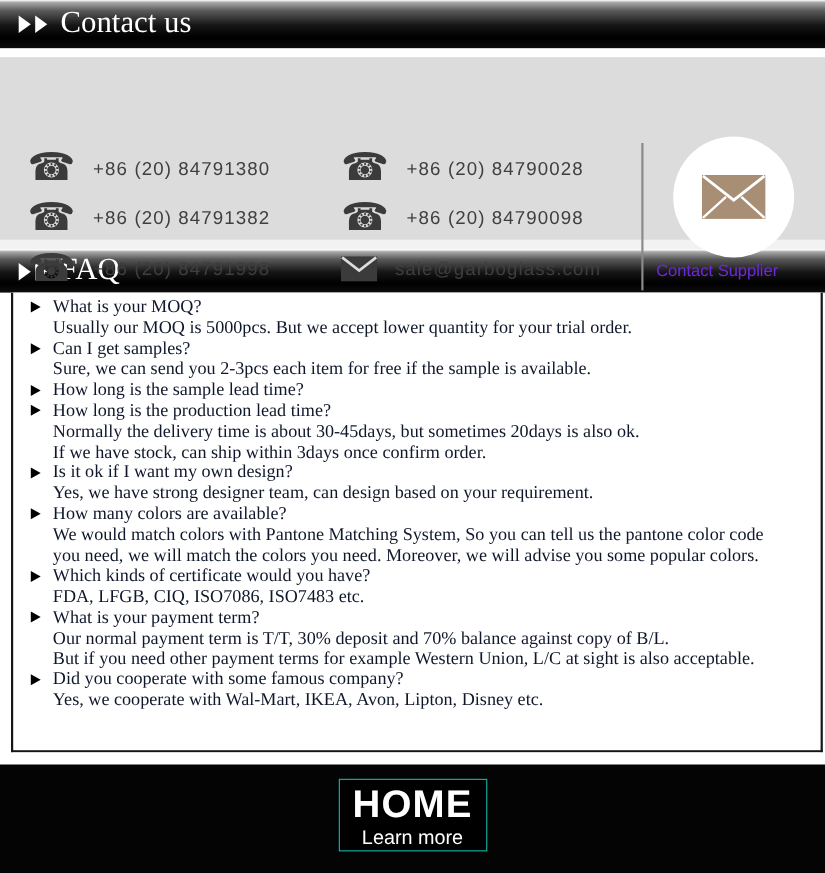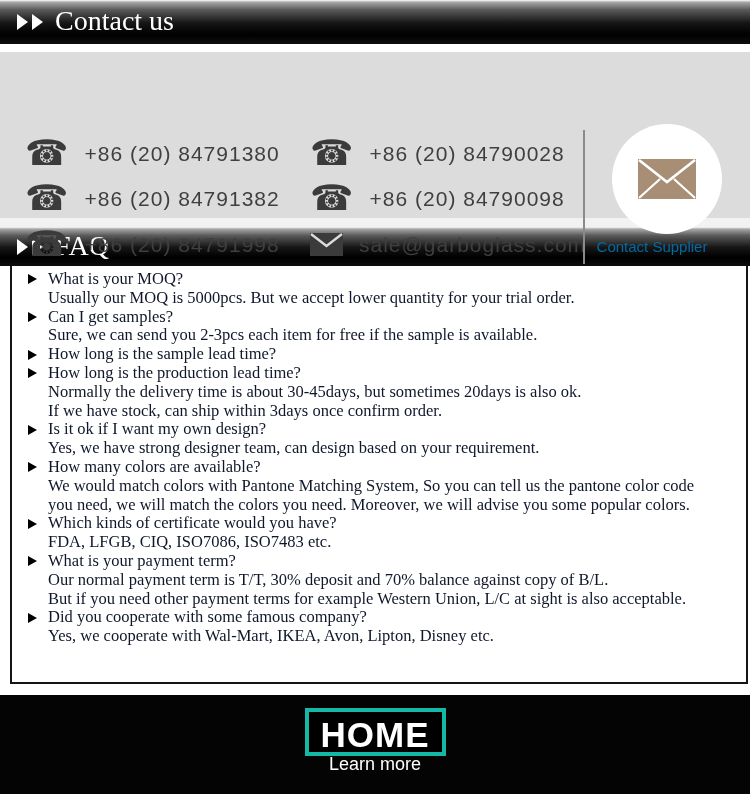--- a/index.html
+++ b/index.html
@@ -20,40 +20,40 @@
   .gap1{height:8px;background:#fff;}
   .gap2{height:9px;background:#f2f2f2;}
   .gap3{height:11px;background:#fff;}
 
   
   .contact{position:relative;height:166px;background:#dcdcdc;}
   .crow{position:absolute;display:flex;align-items:center;height:36px;}
   .c1r1{left:25px;top:83px;} .c1r2{left:25px;top:128px;} .c1r3{left:25px;top:174px;}
   .c2r1{left:310px;top:83px;} .c2r2{left:310px;top:128px;} .c2r3{left:310px;top:174px;}
   .phone-ic{font-family:"DejaVu Sans",sans-serif;font-size:35px;line-height:36px;color:#3b3b3b;margin-right:16px;}
-  .ctext{font-size:21px;color:#3f3f3f;letter-spacing:1px;padding-top:2px;}
+  .ctext{font-size:17px;color:#3f3f3f;letter-spacing:1px;padding-top:2px;}
   .mail-ic{margin-right:16px;display:block;}
   .divider{position:absolute;left:583px;top:78px;width:2px;height:134px;background:#8a8a8a;}
   .circle{position:absolute;left:612px;top:72px;width:110px;height:110px;border-radius:50%;
           background:#fff;display:flex;align-items:center;justify-content:center;cursor:pointer;}
   .supplier-label{position:absolute;left:585px;top:186px;width:134px;text-align:center;
-                  font-size:15px;color:#0369a1;}
+                  font-size:15px;color:#6d28d9;}
 
   
   .faqbox{box-sizing:border-box;margin-left:10px;width:738px;height:418px;background:#fff;
           border-left:2px solid #151515;border-right:2px solid #151515;border-bottom:2px solid #151515;
           padding:4px 6px 0 16px;font-family:"Liberation Serif",serif;font-size:16.5px;color:#0f172a;}
   .faq-q{display:flex;align-items:center;line-height:18.8px;}
   .tri{width:0;height:0;border-top:5.5px solid transparent;border-bottom:5.5px solid transparent;
        border-left:9px solid #000;margin-right:11px;flex:0 0 auto;}
   .faq-a{line-height:18.8px;padding-left:20px;font-family:Liberation Serif, serif;}
 
   
   .footer{height:99px;background:#040404;display:flex;justify-content:center;}
-  .home-btn{margin-top:13px;height:48px;box-sizing:border-box;border:4px solid #14b8a6;
+  .home-btn{margin-top:13px;height:66px;box-sizing:border-box;border:1px solid #14b8a6;
             background:#000;color:#fff;padding:4px 12px 0 12px;text-align:center;cursor:pointer;}
   .home-big{font-size:35px;font-weight:bold;line-height:37px;letter-spacing:1px;}
   .home-sub{font-size:18px;line-height:20px;margin-top:1px;text-align:center;}
 </style>
 </head>
 <body>
 
 <div class="page">
 
   <div class="bar bar1">

